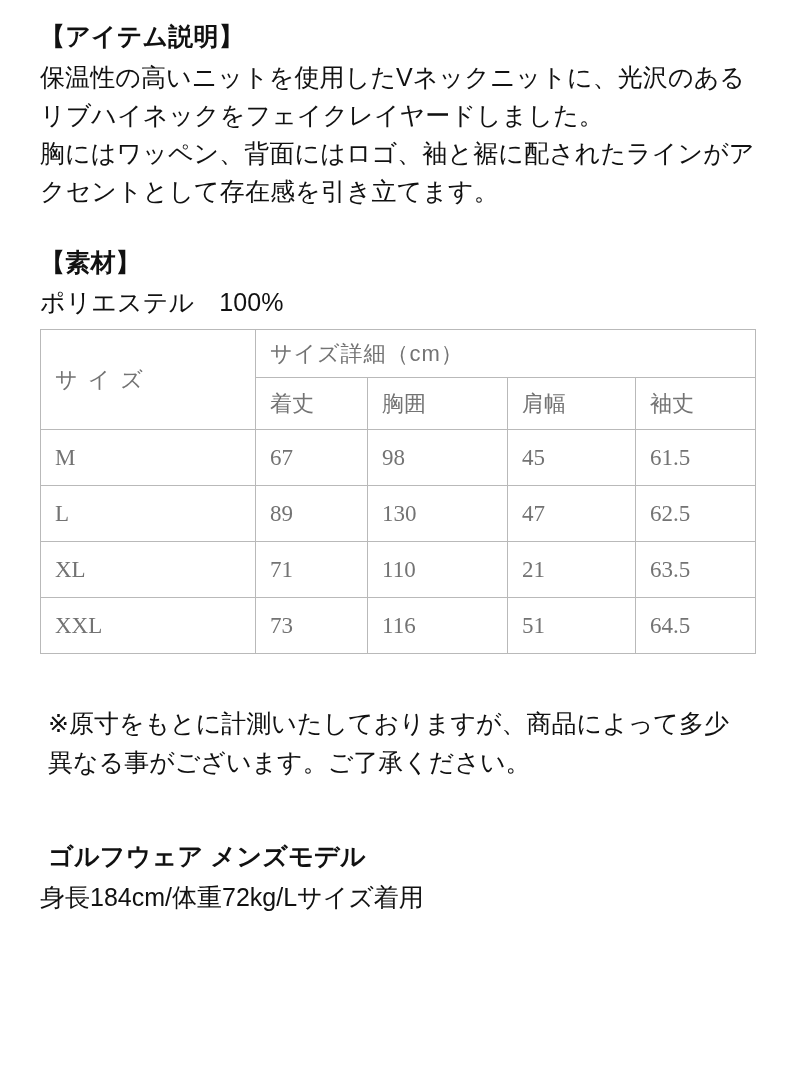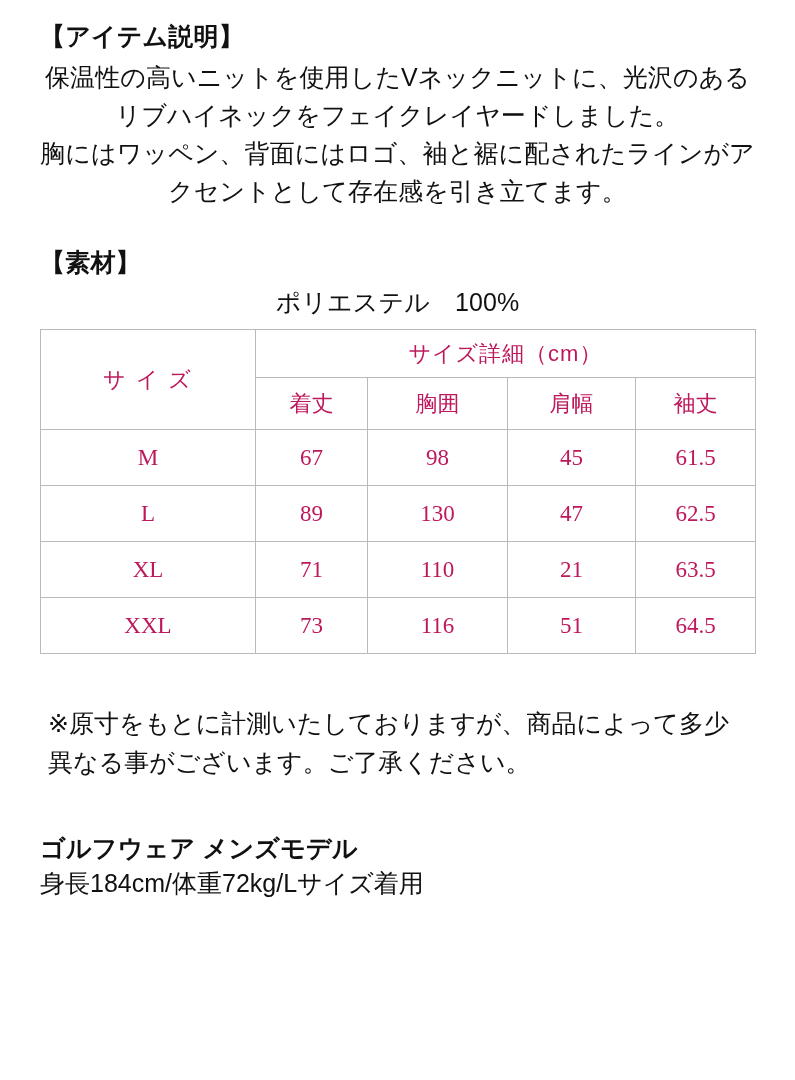--- a/index.html
+++ b/index.html
@@ -26,42 +26,41 @@
     font-size: 25px;
     line-height: 1.5;
     margin: 0 0 2px 0;
     letter-spacing: 0.2px;
   }
   .body-text {
     font-size: 25px;
     line-height: 1.52;
     margin: 0;
     letter-spacing: 0.1px;
-    text-align: center;
   }
   .para {
     margin: 0 0 0 0;
   }
   .gap-m { height: 34px; }
   .gap-l { height: 42px; }
 
   
   table.size-table {
     border-collapse: collapse;
     width: 715px;
     margin-top: 8px;
     table-layout: fixed;
   }
   table.size-table td,
   table.size-table th {
     border: 1px solid #b9b9b9;
     font-weight: normal;
-    text-align: center;
+    text-align: left;
     font-size: 23px;
-    color: #be185d;
+    color: #737373;
     padding: 8px 14px;
     font-family: "Liberation Serif", "DejaVu Serif", serif;
   }
   table.size-table .jp {
     font-family: "Liberation Sans", "DejaVu Sans", sans-serif;
     font-size: 22px;
   }
   td.size-label-cell {
     vertical-align: middle;
     letter-spacing: 2px;
@@ -84,21 +83,21 @@
   td.size-name { font-size: 25px; }
 
   .note {
     font-size: 25px;
     line-height: 1.55;
     margin: 8px;
   }
   .model-title {
     font-weight: bold;
     font-size: 25px;
-    margin: 0;
+    margin: 8px;
     letter-spacing: 0.3px;
   }
   .model-spec {
     font-size: 25px;
     margin: 2px 0 0 0;
   }
 </style>
 </head>
 <body>
 

